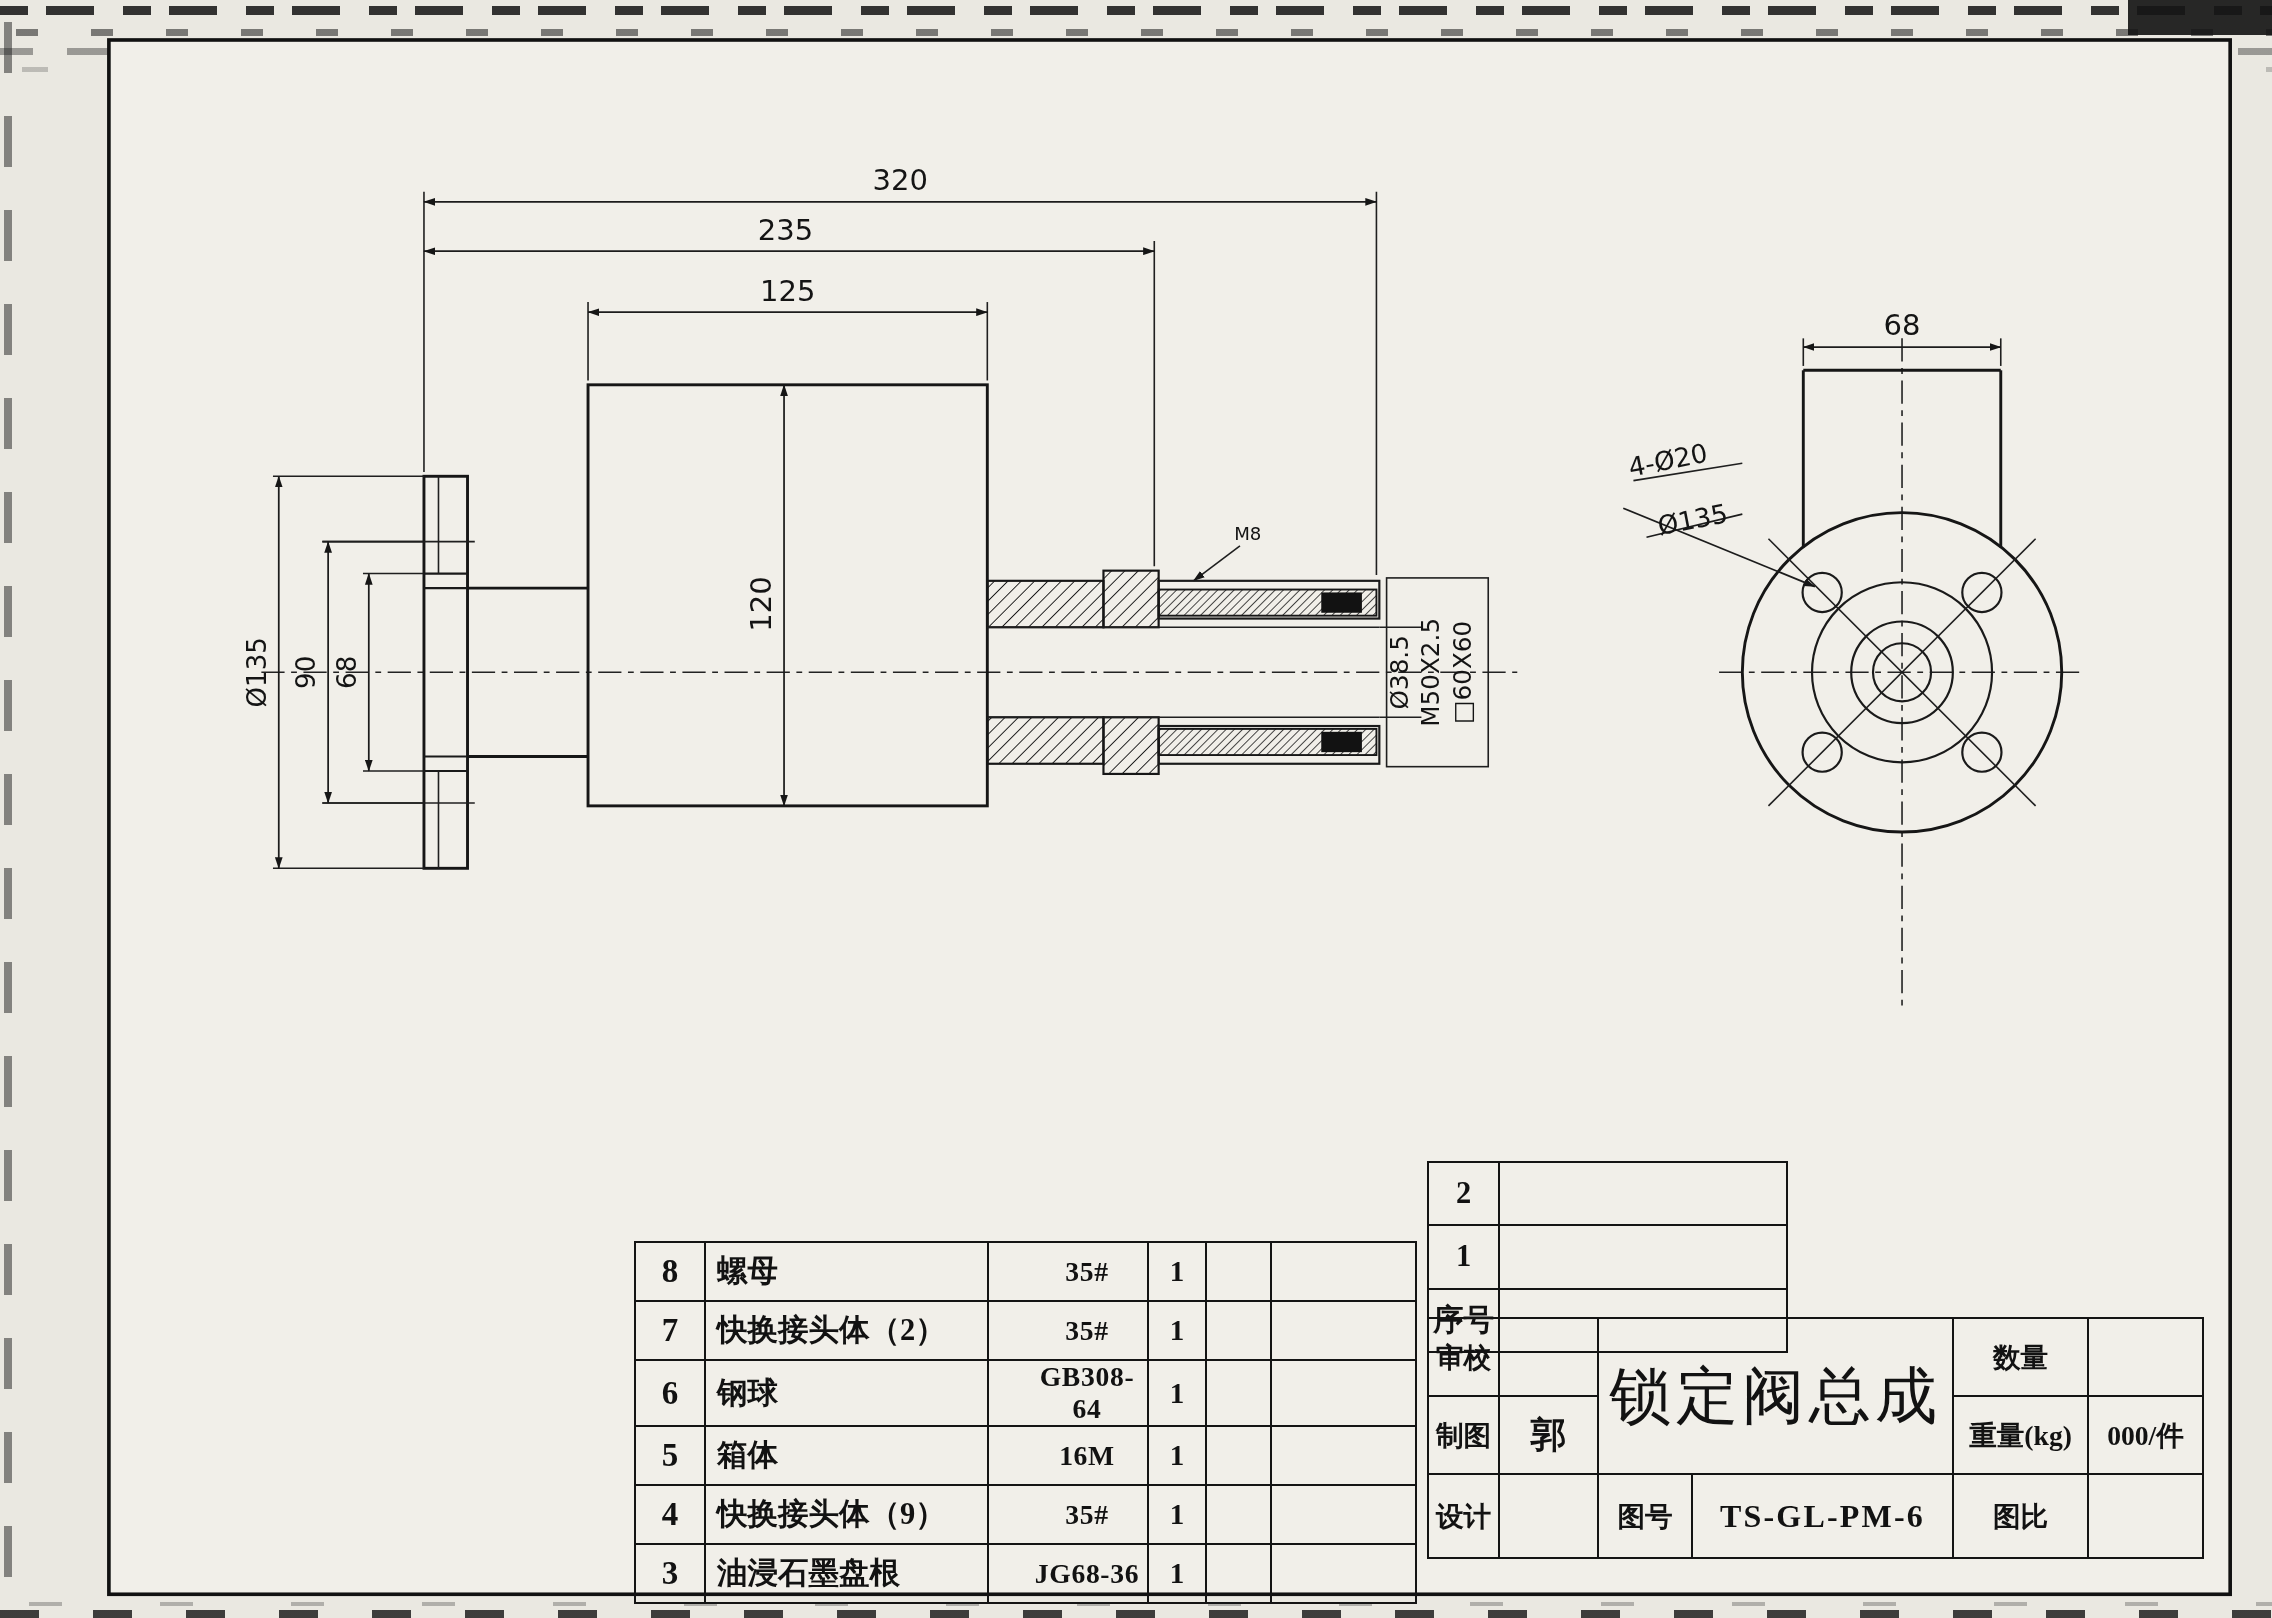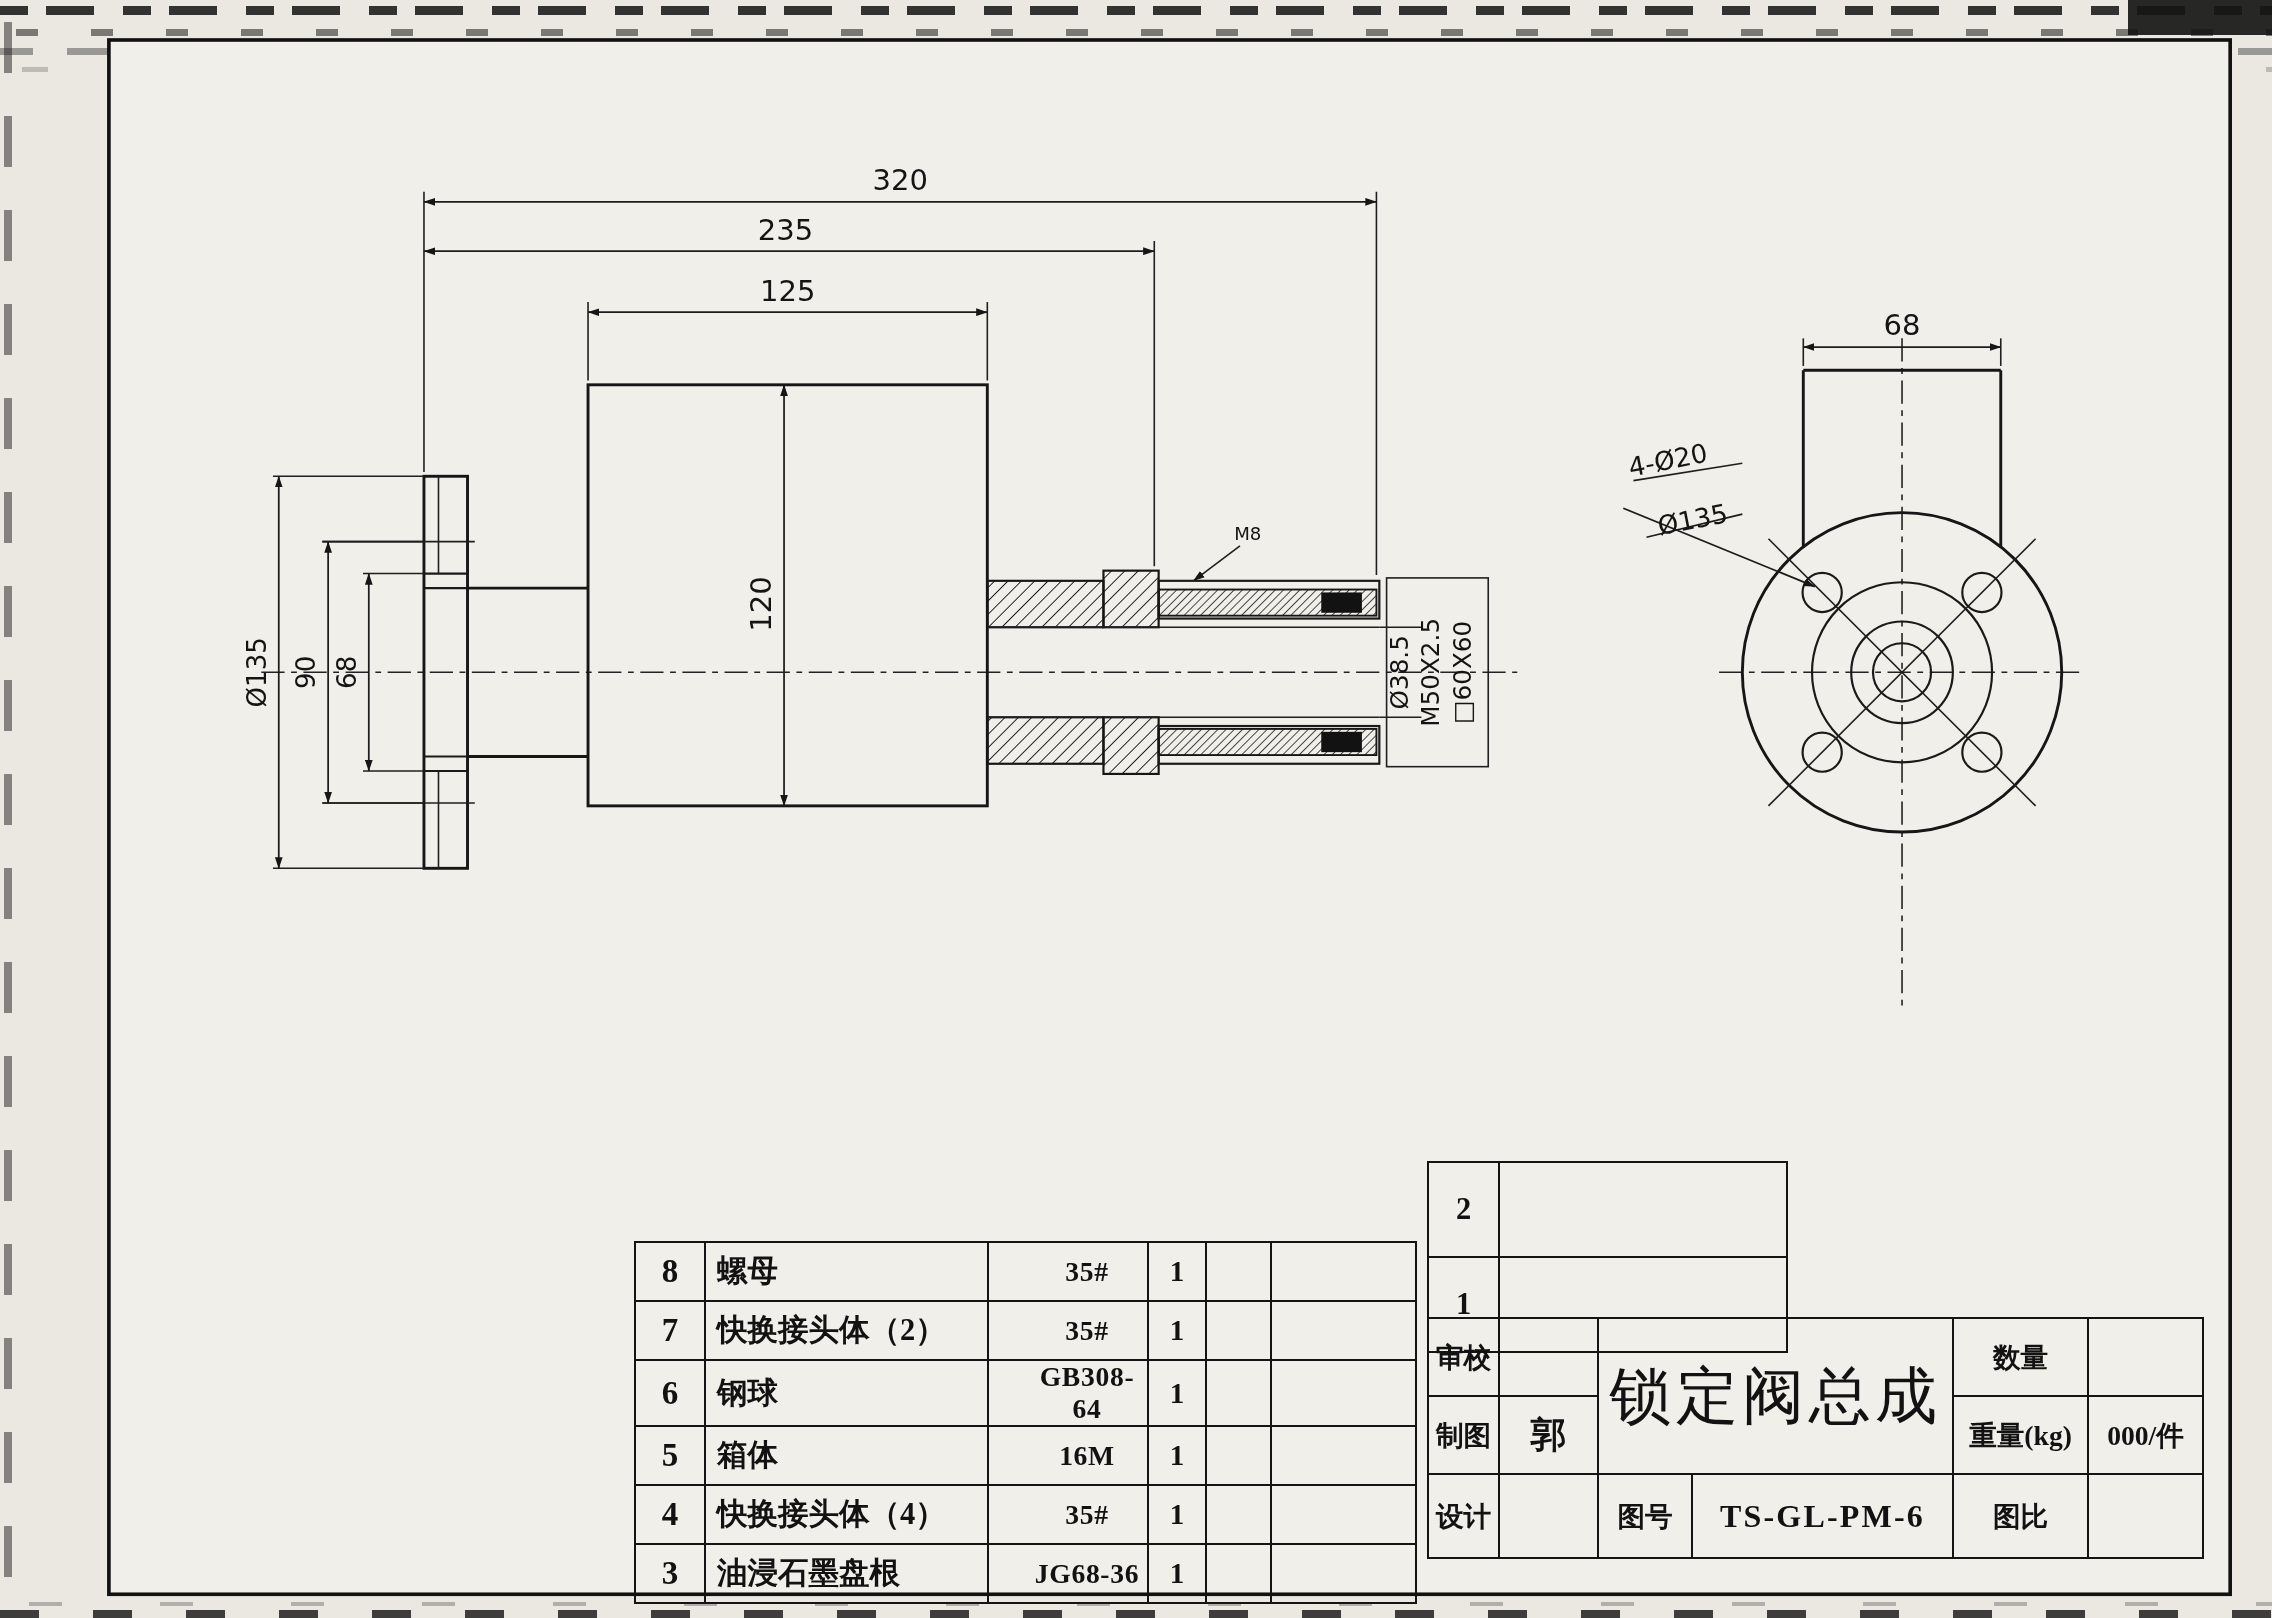--- a/index.html
+++ b/index.html
@@ -254,21 +254,21 @@
     <tr>
       <td class="pno">5</td>
       <td class="pname">箱体</td>
       <td class="pspec">16M</td>
       <td>1</td>
       <td></td>
       <td></td>
     </tr>
     <tr>
       <td class="pno">4</td>
-      <td class="pname">快换接头体（4）</td>
+      <td class="pname">快换接头体（9）</td>
       <td class="pspec">35#</td>
       <td>1</td>
       <td></td>
       <td></td>
     </tr>
     <tr>
       <td class="pno">3</td>
       <td class="pname">油浸石墨盘根</td>
       <td class="pspec">JG68-36</td>
       <td>1</td>
@@ -284,20 +284,24 @@
         <col style="width:99px">
         <col style="width:189px">
       </colgroup>
     <tbody>
         <tr>
       <td>2</td>
       <td colspan="2"></td>
     </tr>
     <tr>
       <td>1</td>
+      <td colspan="2"></td>
+    </tr>
+    <tr>
+      <td>序号</td>
       <td colspan="2"></td>
     </tr>
   </tbody>
     </table>
 
   <table id="tb-main">
     <colgroup>
         <col style="width:71px">
         <col style="width:99px">
         <col style="width:94px">

